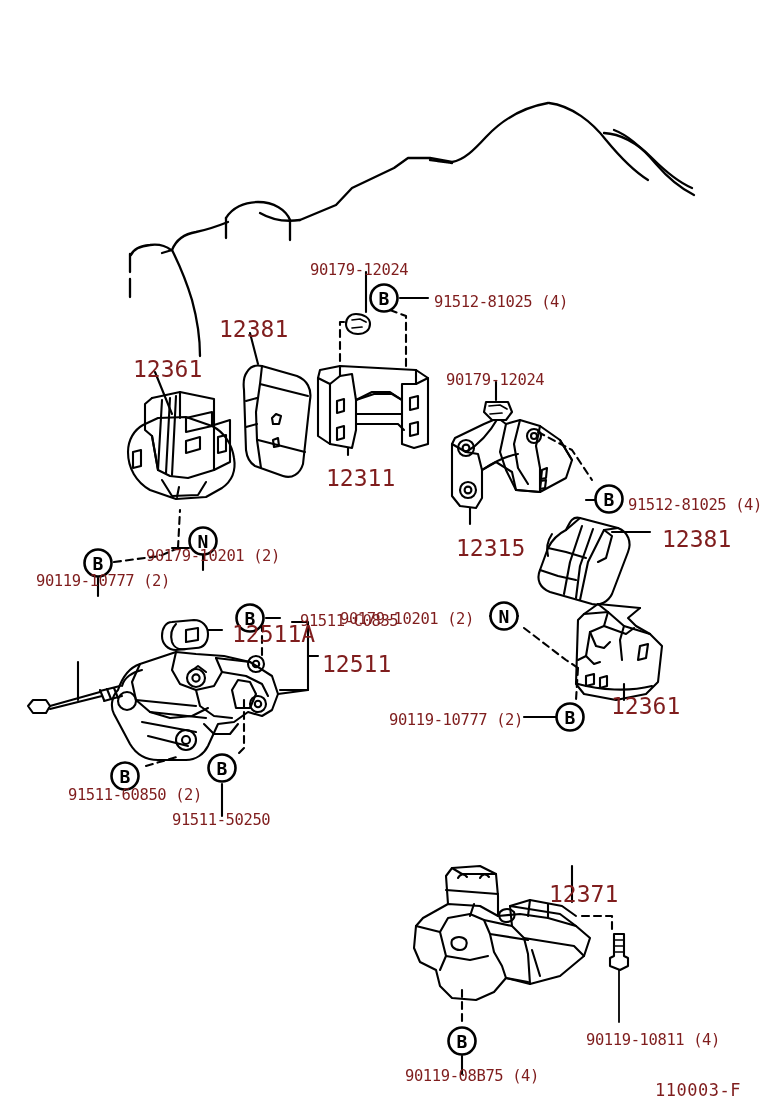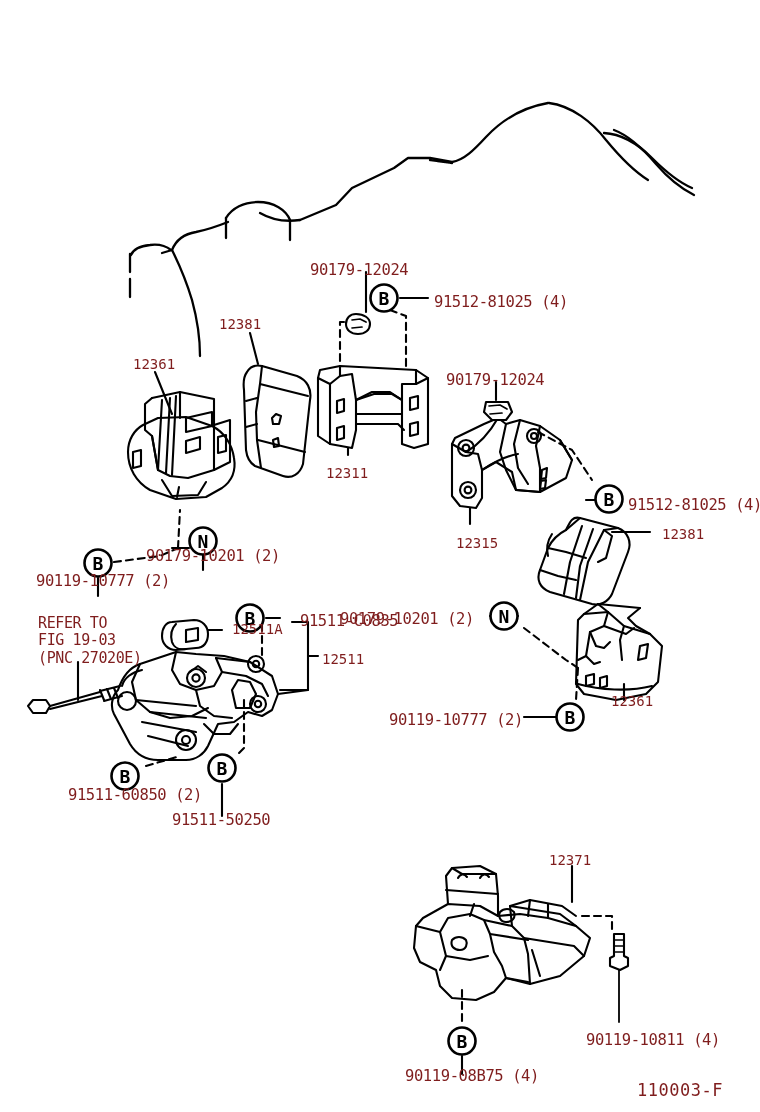--- a/index.html
+++ b/index.html
@@ -25,33 +25,34 @@
   .lbl {
     position: absolute;
     font-family: "DejaVu Sans Mono", "Liberation Mono", monospace;
     font-weight: normal;
     color: #7f1d1d;
     white-space: pre;
     line-height: 1.12;
     letter-spacing: -0.4px;
   }
   .lbl-part {
-    font-size: 14px;
+    font-size: 23px;
     letter-spacing: 0px;
   }
   .lbl-num {
     font-size: 15.5px;
   }
   .lbl-ref {
     font-size: 15px;
     line-height: 1.16;
   }
   .lbl-fig {
     font-size: 17px;
     letter-spacing: 0.5px;
+    margin-left: 18px;
   }
 </style>
 </head>
 <body>
 
 <div id="sheet">
 
   <svg id="art" viewBox="0 0 760 1112" xmlns="http://www.w3.org/2000/svg">
     <g fill="none" stroke="#000000" stroke-width="2.1" stroke-linecap="round" stroke-linejoin="round">
 
@@ -375,35 +376,32 @@
 
   <div id="labels">
       <div class="lbl lbl-part" style="left: 133px; top: 357px;">12361</div>
       <div class="lbl lbl-part" style="left: 219px; top: 317px;">12381</div>
       <div class="lbl lbl-part" style="left: 326px; top: 466px;">12311</div>
       <div class="lbl lbl-part" style="left: 456px; top: 536px;">12315</div>
       <div class="lbl lbl-part" style="left: 662px; top: 527px;">12381</div>
       <div class="lbl lbl-part" style="left: 611px; top: 694px;">12361</div>
       <div class="lbl lbl-part" style="left: 232px; top: 622px;">12511A</div>
       <div class="lbl lbl-part" style="left: 322px; top: 652px;">12511</div>
-      <div class="lbl lbl-part" style="left: 549px; top: 853px;">12371</div>
+      <div class="lbl lbl-part" style="left: 549px; top: 882px;">12371</div>
       <div class="lbl lbl-num" style="left: 310px; top: 262px;">90179-12024</div>
       <div class="lbl lbl-num" style="left: 434px; top: 294px;">91512-81025 (4)</div>
       <div class="lbl lbl-num" style="left: 446px; top: 372px;">90179-12024</div>
       <div class="lbl lbl-num" style="left: 628px; top: 497px;">91512-81025 (4)</div>
       <div class="lbl lbl-num" style="left: 146px; top: 548px;">90179-10201 (2)</div>
       <div class="lbl lbl-num" style="left: 36px; top: 573px;">90119-10777 (2)</div>
       <div class="lbl lbl-num" style="left: 284px; top: 613px; margin-left: 16px;">91511-C0835</div>
       <div class="lbl lbl-num" style="left: 340px; top: 611px;">90179-10201 (2)</div>
       <div class="lbl lbl-num" style="left: 389px; top: 712px;">90119-10777 (2)</div>
       <div class="lbl lbl-num" style="left: 68px; top: 787px;">91511-60850 (2)</div>
       <div class="lbl lbl-num" style="left: 172px; top: 812px;">91511-50250</div>
       <div class="lbl lbl-num" style="left: 562px; top: 1032px; margin-left: 24px;">90119-10811 (4)</div>
       <div class="lbl lbl-num" style="left: 405px; top: 1068px;">90119-08B75 (4)</div>
     </div>
 
-  <div class="lbl lbl-ref" id="refer-note" style="left: 38px; top: 615px;">REFER TO
-FIG 19-03
-(PNC 27020E)</div>
 
   <div class="lbl lbl-fig" id="figcode" style="left: 637px; top: 1081px;">110003-F</div>
 
 </div>
 
 </body></html>

